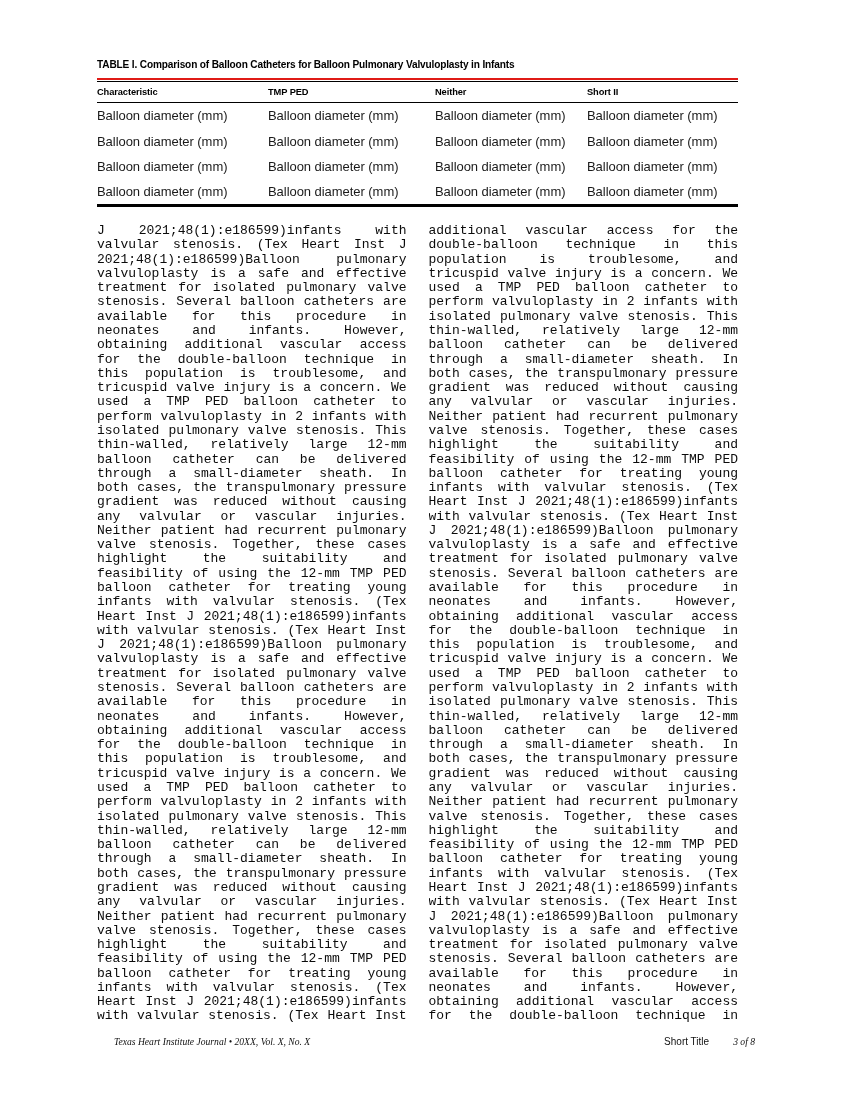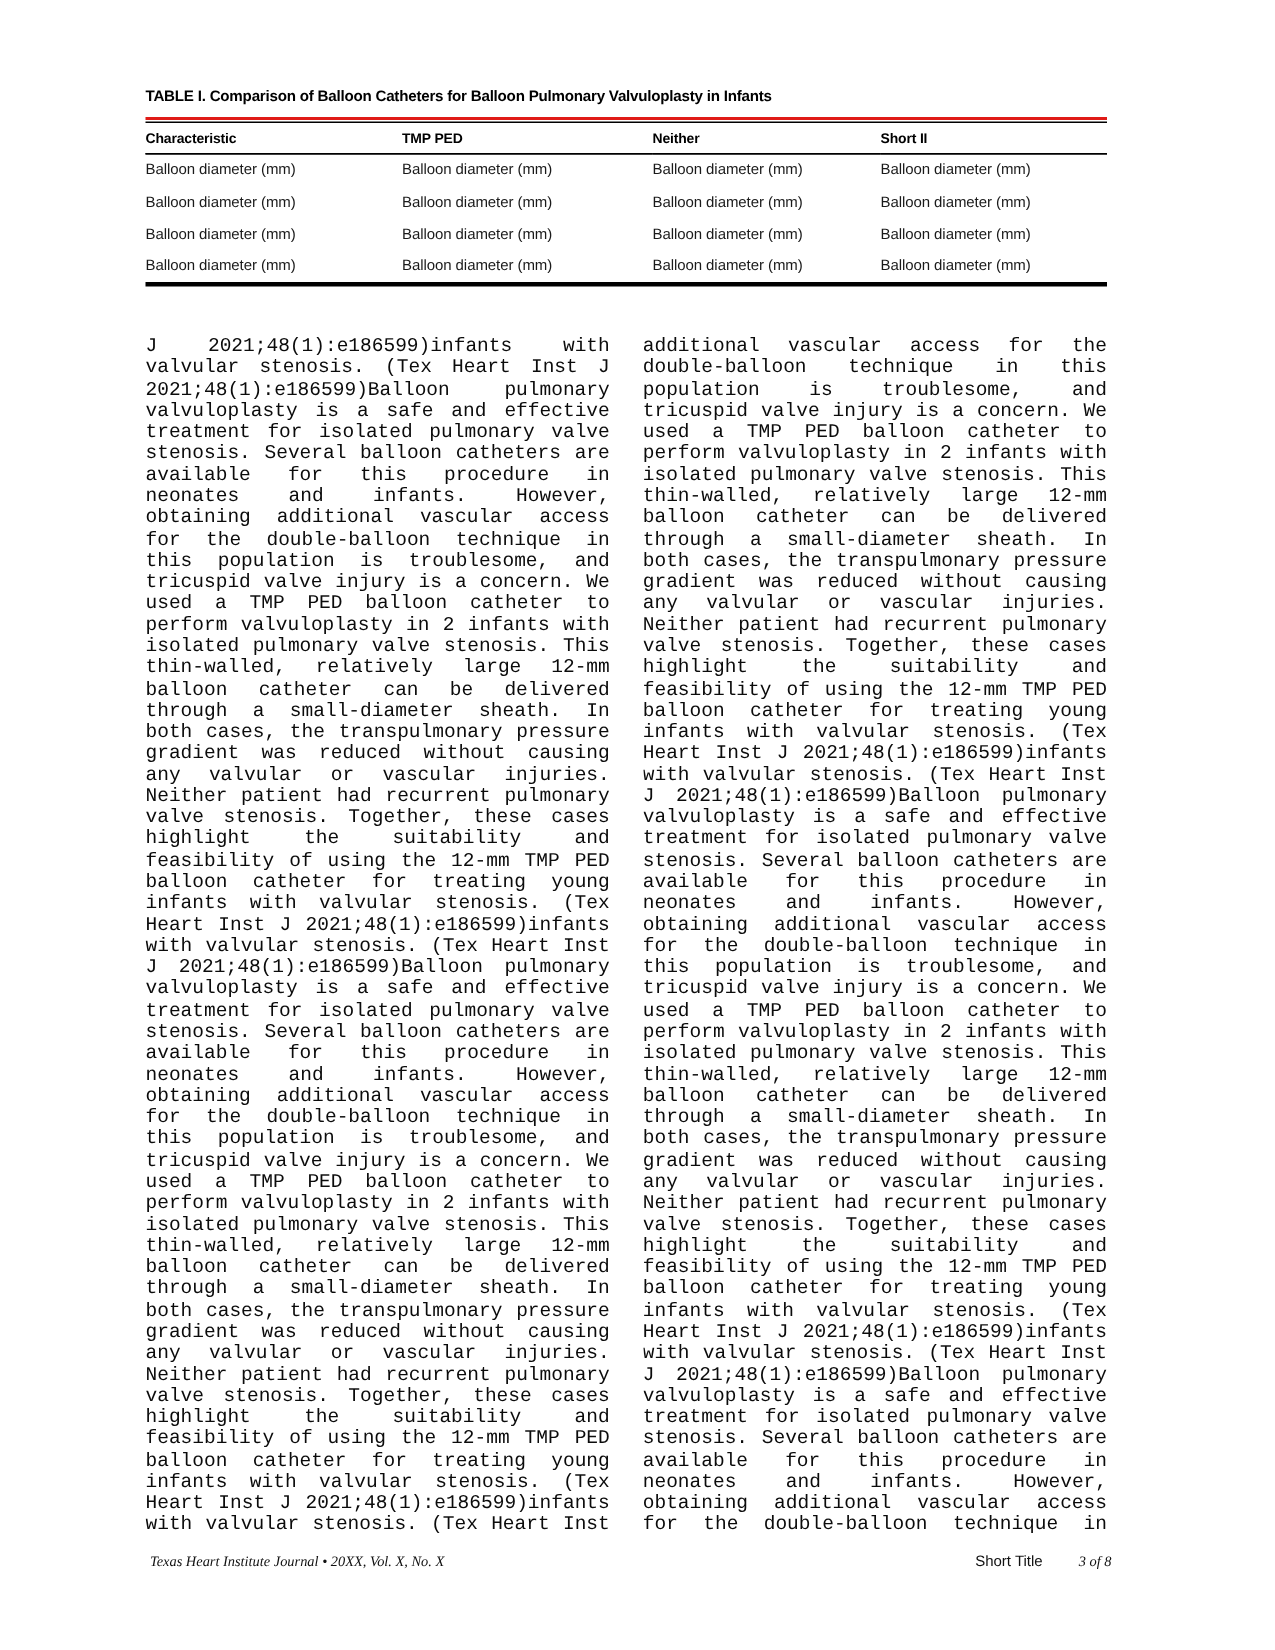--- a/index.html
+++ b/index.html
@@ -76,21 +76,21 @@
     font-weight: bold;
     font-size: 9.3px;
     letter-spacing: -0.1px;
     padding: 4.5px 4px 5px 0;
     color: #000;
     white-space: nowrap;
   }
   table.data-table td {
     text-align: left;
     font-weight: normal;
-    font-size: 10px;
+    font-size: 13px;
     letter-spacing: -0.05px;
     padding: 5.2px 4px 5.2px 0;
     color: #1a1a1a;
     white-space: nowrap;
   }
   table.data-table thead tr { border-bottom: 1.3px solid #000; }
 
   
   .body-columns {
     position: absolute;
@@ -114,21 +114,21 @@
     overflow: hidden;
   }
   .col p {
     margin: 0;
     text-align: justify;
   }
 
   
   .footer {
     position: absolute;
-    left: 100px;
+    left: 114px;
     top: 1036px;
     width: 641px;
     display: flex;
     align-items: baseline;
     justify-content: space-between;
   }
   .footer-left {
     font-family: "Liberation Serif", serif;
     font-style: italic;
     font-size: 9.6px;

